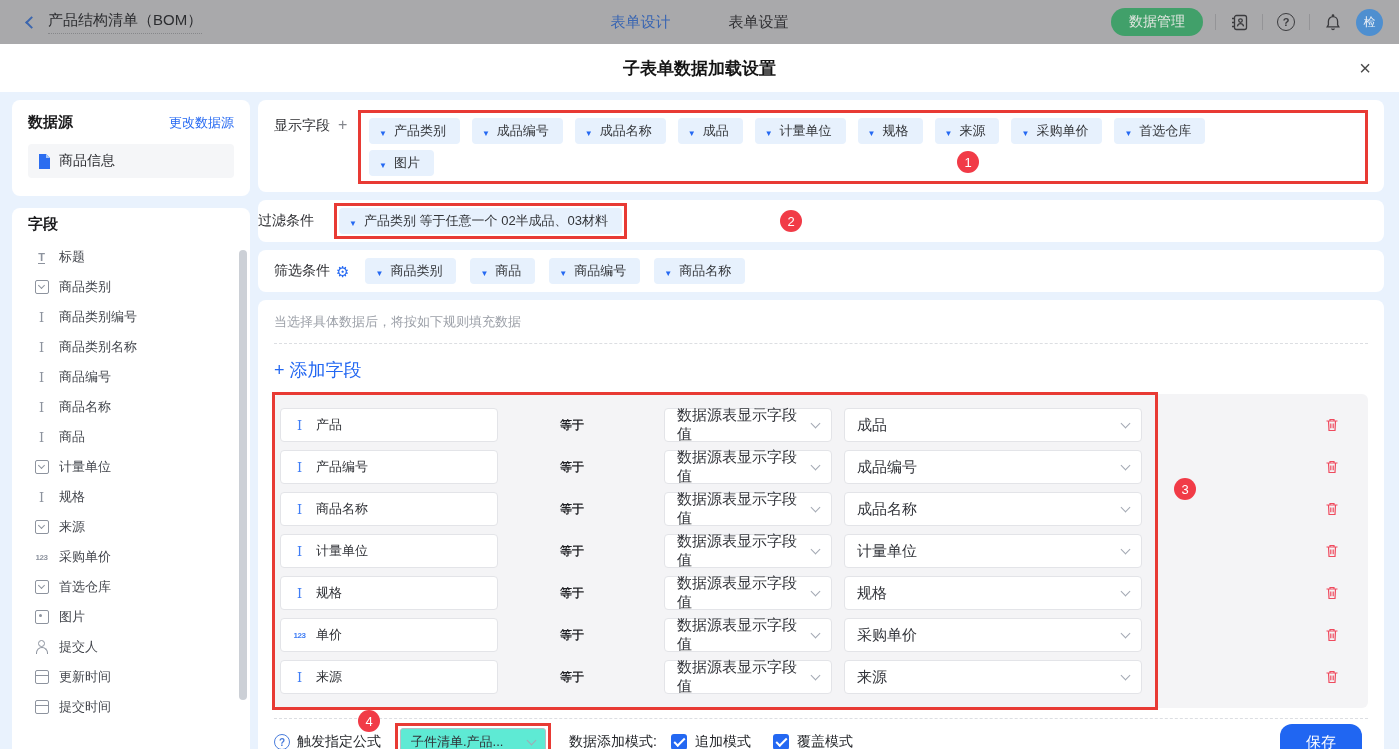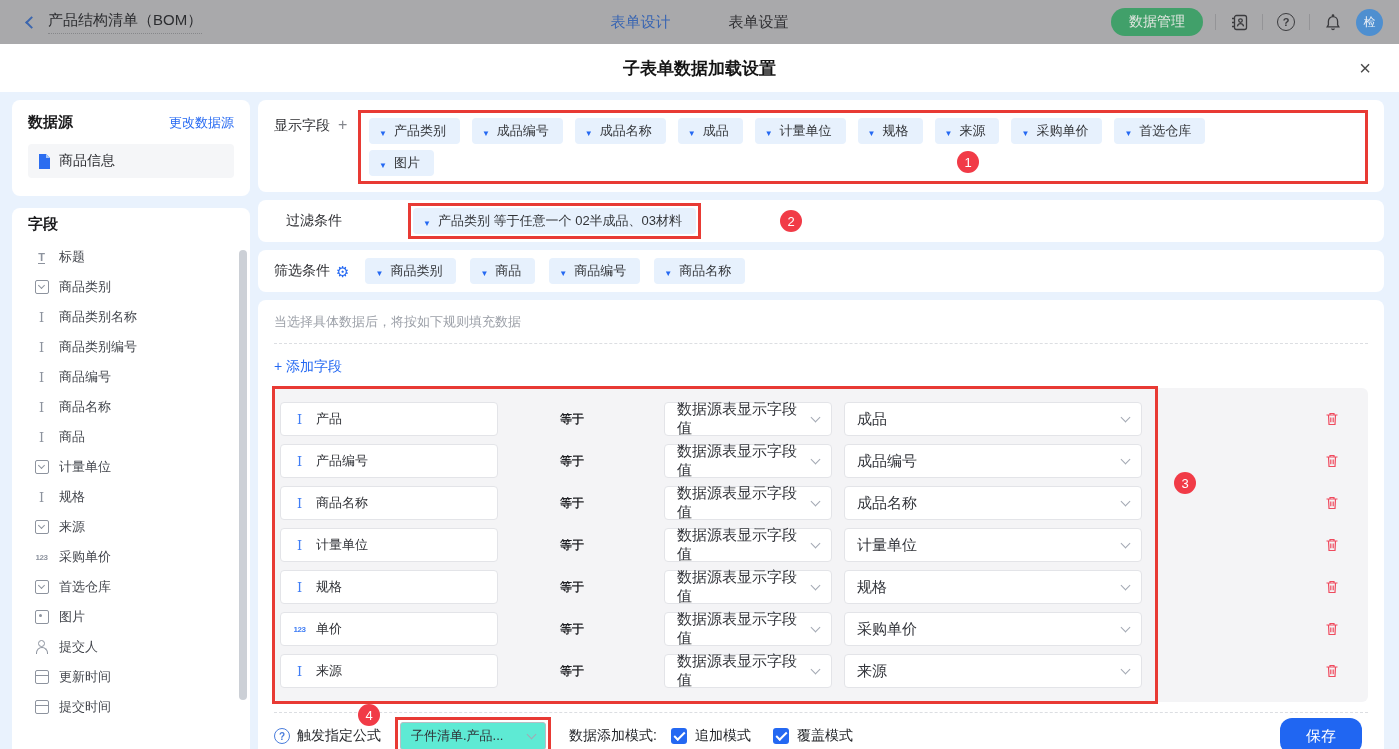--- a/index.html
+++ b/index.html
@@ -64,31 +64,31 @@
   .tri::before { content:"▼"; font-size:8px; color:#2468f2; }
   .redbox { border:3px solid #e83a34; }
   .badge { position:absolute; width:22px; height:22px; border-radius:50%; background:#f13b47; color:#fff; font-size:13px; display:flex; align-items:center; justify-content:center; z-index:3; }
 
   .card-display { padding:10px 16px 8px; display:flex; min-height:76px; }
   .df-label-wrap { display:flex; align-items:flex-start; gap:8px; margin-top:7px; width:84px; flex:none; }
   .plus-btn { color:#84878d; font-size:16px; cursor:pointer; line-height:16px; }
   .df-box { flex:1; position:relative; padding:5px 8px; display:flex; flex-direction:column; gap:6px; }
   .chip-row { display:flex; gap:12px; flex-wrap:nowrap; }
 
-  .card-filter { height:42px; display:flex; align-items:center; padding:0 28px; position:relative;gap:46px; }
+  .card-filter { height:42px; display:flex; align-items:center; padding:0 0; position:relative; }
   .filter-box { margin-left:4px; padding:2px; display:flex; }
 
   .card-screen { height:42px; display:flex; align-items:center; padding:0 16px; gap:6px; }
   .gear { color:#2468f2; font-size:15px; cursor:pointer; line-height:1; }
   .screen-chips { display:flex; gap:14px; margin-left:10px; }
 
   .card-rules { flex:1; padding:13px 16px 0; display:flex; flex-direction:column; }
   .note { font-size:13px; color:#9ca0a8; }
   .dashed { border-top:1px dashed #dcdee2; margin:12px 0; }
-  .add-field { font-size:14px; color:#2468f2; cursor:pointer; margin:2px 0 12px; width:fit-content; }
+  .add-field { font-size:18px; color:#2468f2; cursor:pointer; margin:2px 0 12px; width:fit-content; }
 
   .rules-panel { background:#f4f4f6; border-radius:6px; padding:6px 0; position:relative; }
   .rules-redbox { position:absolute; left:-2px; top:-2px; bottom:-2px; width:886px; border:3px solid #e83a34; pointer-events:none; z-index:2; }
   .rule-row { height:34px; margin:8px 6px; display:flex; align-items:center; }
   .rule-field { width:218px; height:34px; background:#fff; border:1px solid #e3e4e8; border-radius:4px; display:flex; align-items:center; gap:8px; padding:0 10px; font-size:13px; color:#2f3136; cursor:text; }
   .rule-field .fi { color:#3f7df5; }
   .op { margin-left:62px; width:58px; font-size:12px; font-weight:bold; color:#1f2024; }
   .dd { height:34px; background:#fff; border:1px solid #e3e4e8; border-radius:4px; display:flex; align-items:center; justify-content:space-between; padding:16px 12px; font-size:15px; color:#32343a; cursor:pointer; }
   .dd-src { width:168px; margin-left:46px; }
   .dd-val { width:298px; margin-left:12px; }
@@ -179,26 +179,26 @@
             <span>标题</span>
           </div>
 
           <div class="field-item">
             <span class="fi fi-select"></span>
             <span>商品类别</span>
           </div>
 
           <div class="field-item">
             <span class="fi fi-text"></span>
+            <span>商品类别编号</span>
+          </div>
+
+          <div class="field-item">
+            <span class="fi fi-text"></span>
             <span>商品类别名称</span>
-          </div>
-
-          <div class="field-item">
-            <span class="fi fi-text"></span>
-            <span>商品类别编号</span>
           </div>
 
           <div class="field-item">
             <span class="fi fi-text"></span>
             <span>商品编号</span>
           </div>
 
           <div class="field-item">
             <span class="fi fi-text"></span>
             <span>商品名称</span>

